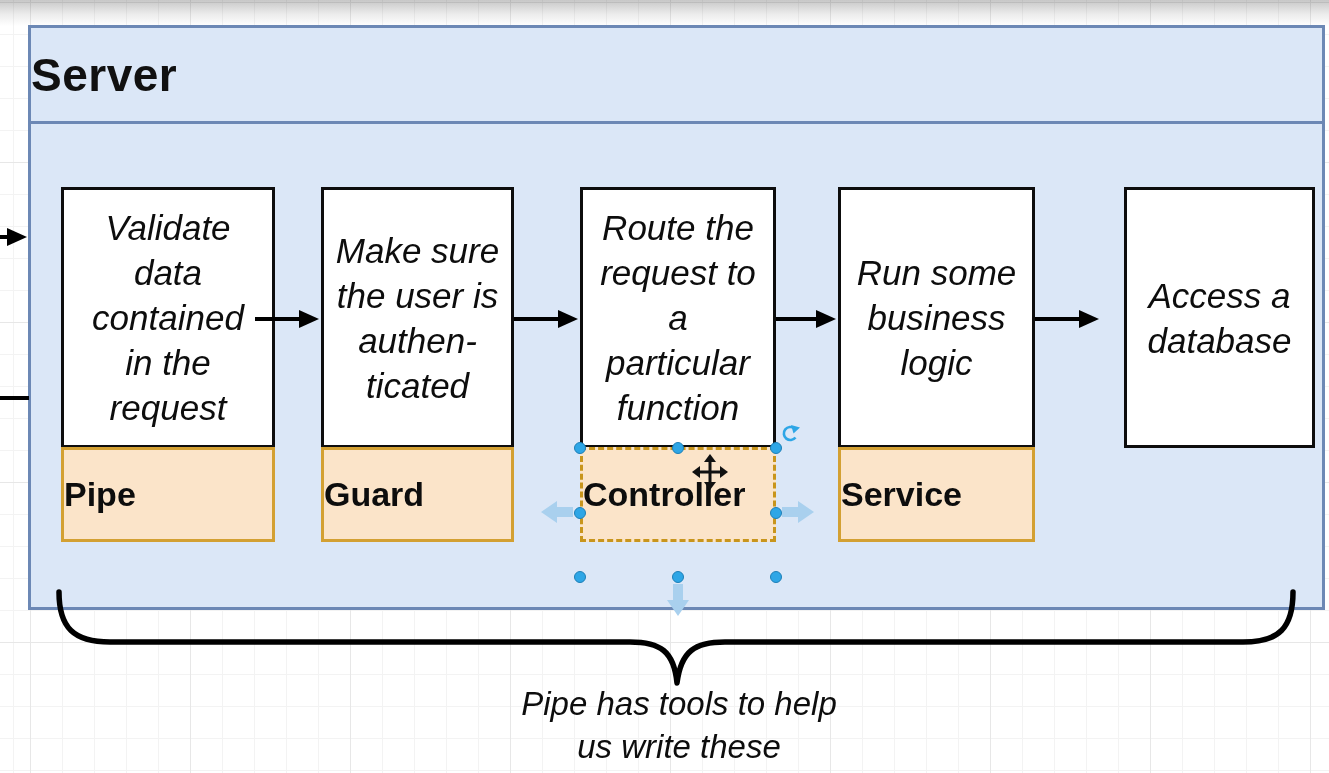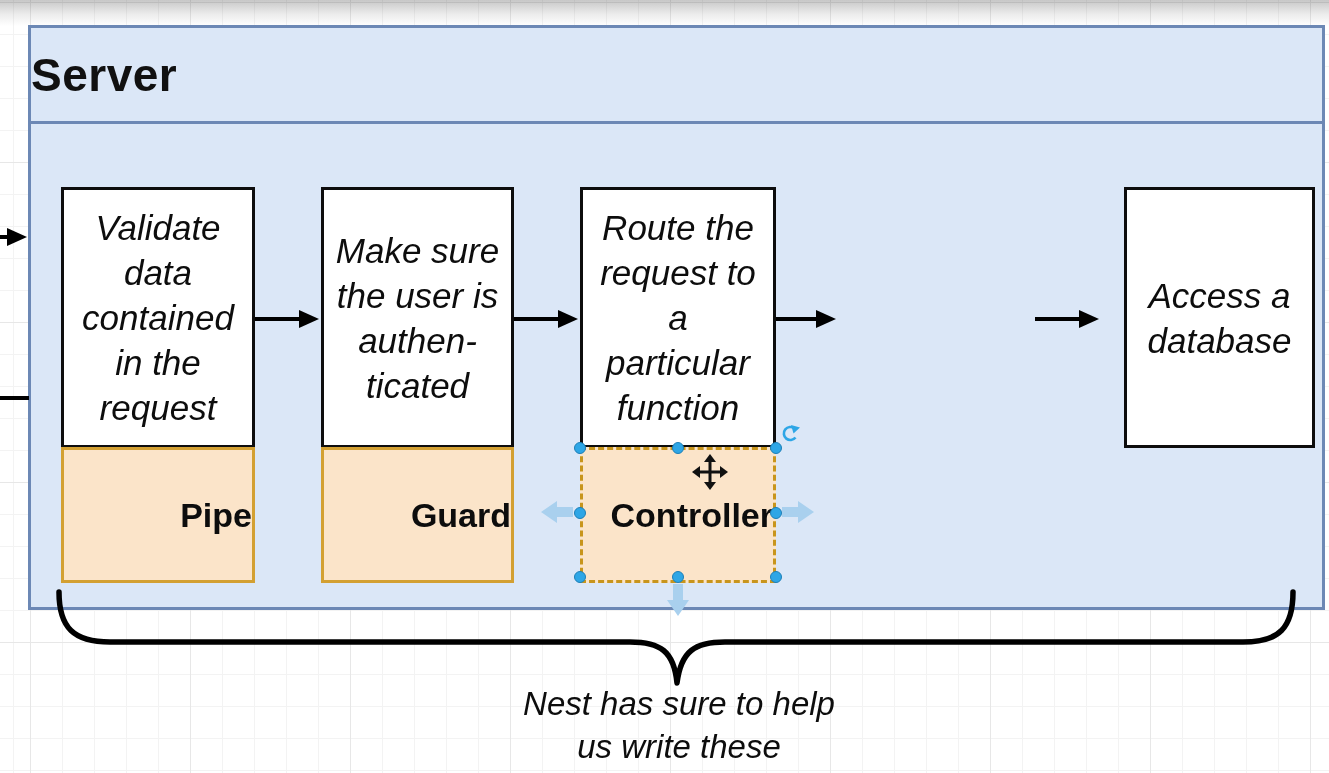--- a/index.html
+++ b/index.html
@@ -32,23 +32,23 @@
   .desc-box{
     position:absolute;left:0;top:0;width:100%;height:261px;box-sizing:border-box;
     background:#ffffff;border:3px solid #0d0d0d;
     display:flex;align-items:center;justify-content:center;text-align:center;
   }
   .desc-text{
     font-style:italic;font-size:35px;line-height:45px;color:#0d0d0d;
     white-space:pre-line;
   }
   .label-box{
-    position:absolute;left:0;top:260px;width:100%;height:136px;box-sizing:border-box;
+    position:absolute;left:0;top:260px;width:100%;height:95px;box-sizing:border-box;
     background:#fbe4c9;border:3px solid #d3a032;
-    display:flex;align-items:center;justify-content:flex-end;text-align:center;
+    display:flex;align-items:center;justify-content:flex-start;text-align:center;
   }
   .label-box.selected{border:3px dashed #c8951c;}
   .label-text{font-weight:bold;font-size:34px;color:#0d0d0d;}
   .caption{
     position:absolute;left:429px;top:682px;width:500px;z-index:3;
     text-align:center;font-style:italic;font-size:33px;line-height:43px;color:#0d0d0d;
     white-space:pre-line;
   }
   svg.overlay{position:absolute;left:0;top:0;z-index:6;pointer-events:none;}
 </style>
@@ -56,21 +56,21 @@
 <body>
 
 <div class="canvas">
 
   <div class="server">
     <div class="server-titlebar">
       <span class="server-title">Server</span>
     </div>
   </div>
 
-  <div class="stage" style="left:61px;width:194px;">
+  <div class="stage" style="left:61px;width:194px;padding-left:20px;">
     <div class="desc-box">
       <span class="desc-text">Validate
 data
 contained
 in the
 request</span>
     </div>
     <div class="label-box">
       <span class="label-text">Pipe</span>
     </div>
@@ -94,29 +94,39 @@
       <span class="desc-text">Make sure
 the user is
 authen-
 ticated</span>
     </div>
     <div class="label-box">
       <span class="label-text">Guard</span>
     </div>
   </div>
 
+  <div class="stage" style="left:838px;width:197px;">
+    <div class="desc-box">
+      <span class="desc-text">Run some
+business
+logic</span>
+    </div>
+    <div class="label-box">
+      <span class="label-text">Service</span>
+    </div>
+  </div>
 
   <div class="stage" style="left:1102px;width:191px;margin-left:22px;">
     <div class="desc-box">
       <span class="desc-text">Access a
 database</span>
     </div>
   </div>
 
-  <div class="caption">Nest has sure to help
+  <div class="caption">Pipe has tools to help
 us write these</div>
 
   <div class="topShade"></div>
 
   <svg class="overlay" width="1329" height="773" viewBox="0 0 1329 773">
 
     <g>
       <line x1="0" y1="237" x2="10" y2="237" stroke="#000" stroke-width="4"></line>
       <polygon points="7,228 27,237 7,246" fill="#000"></polygon>
     </g>

